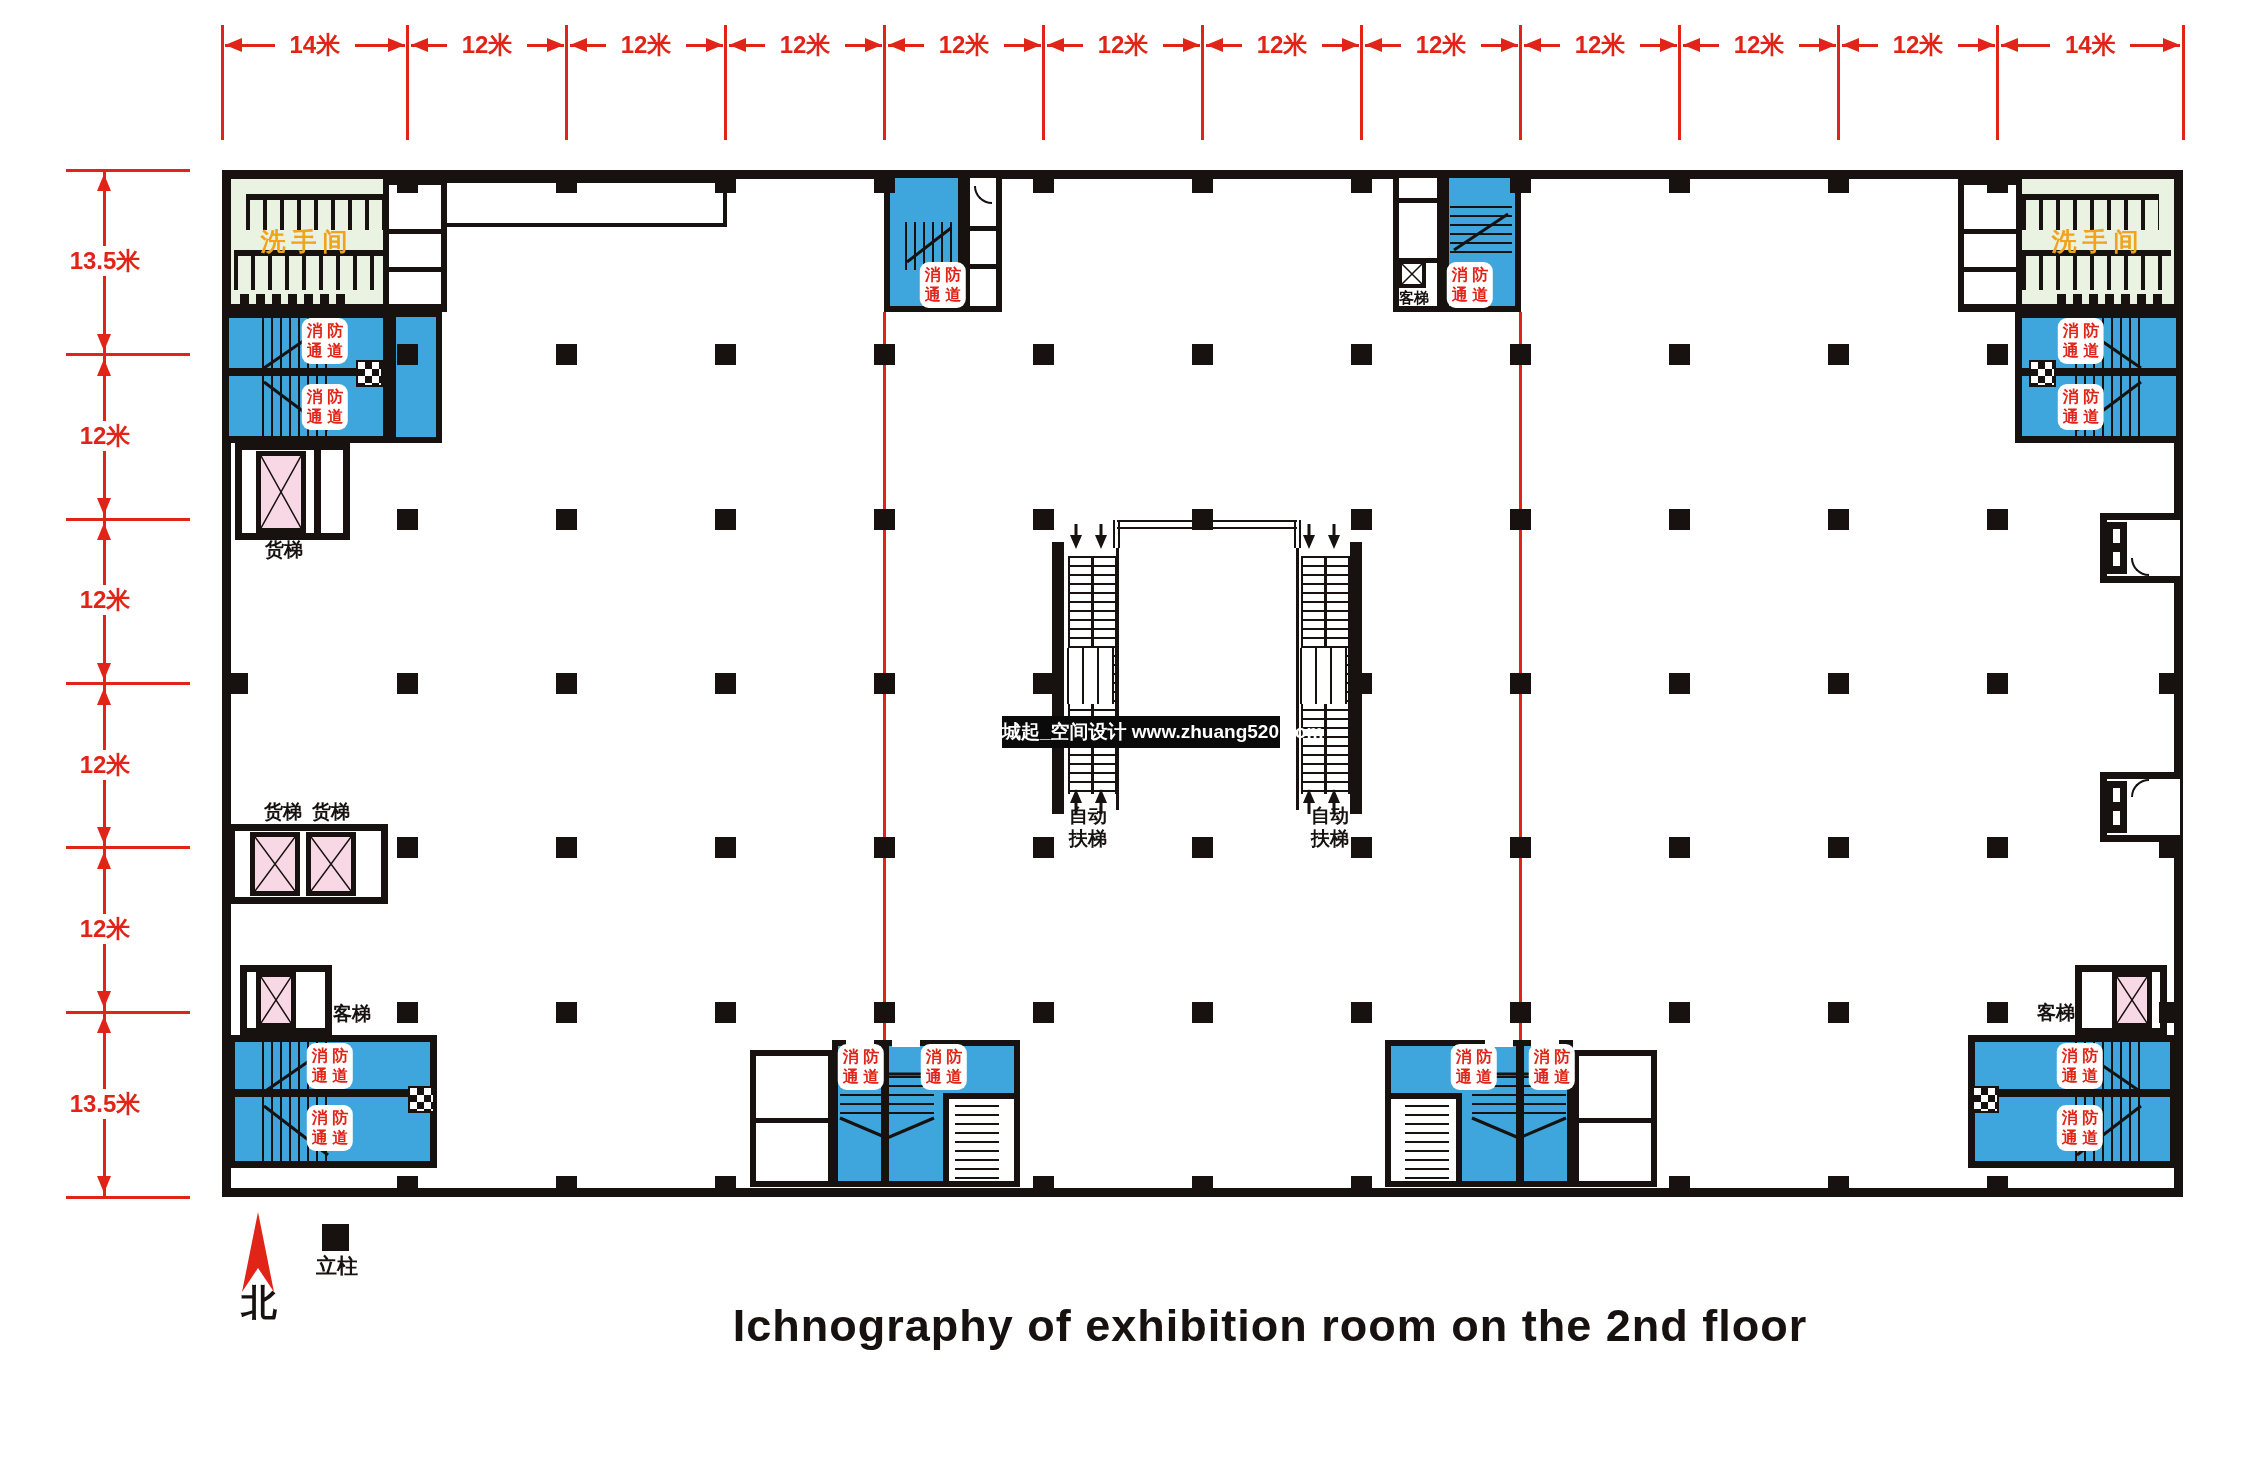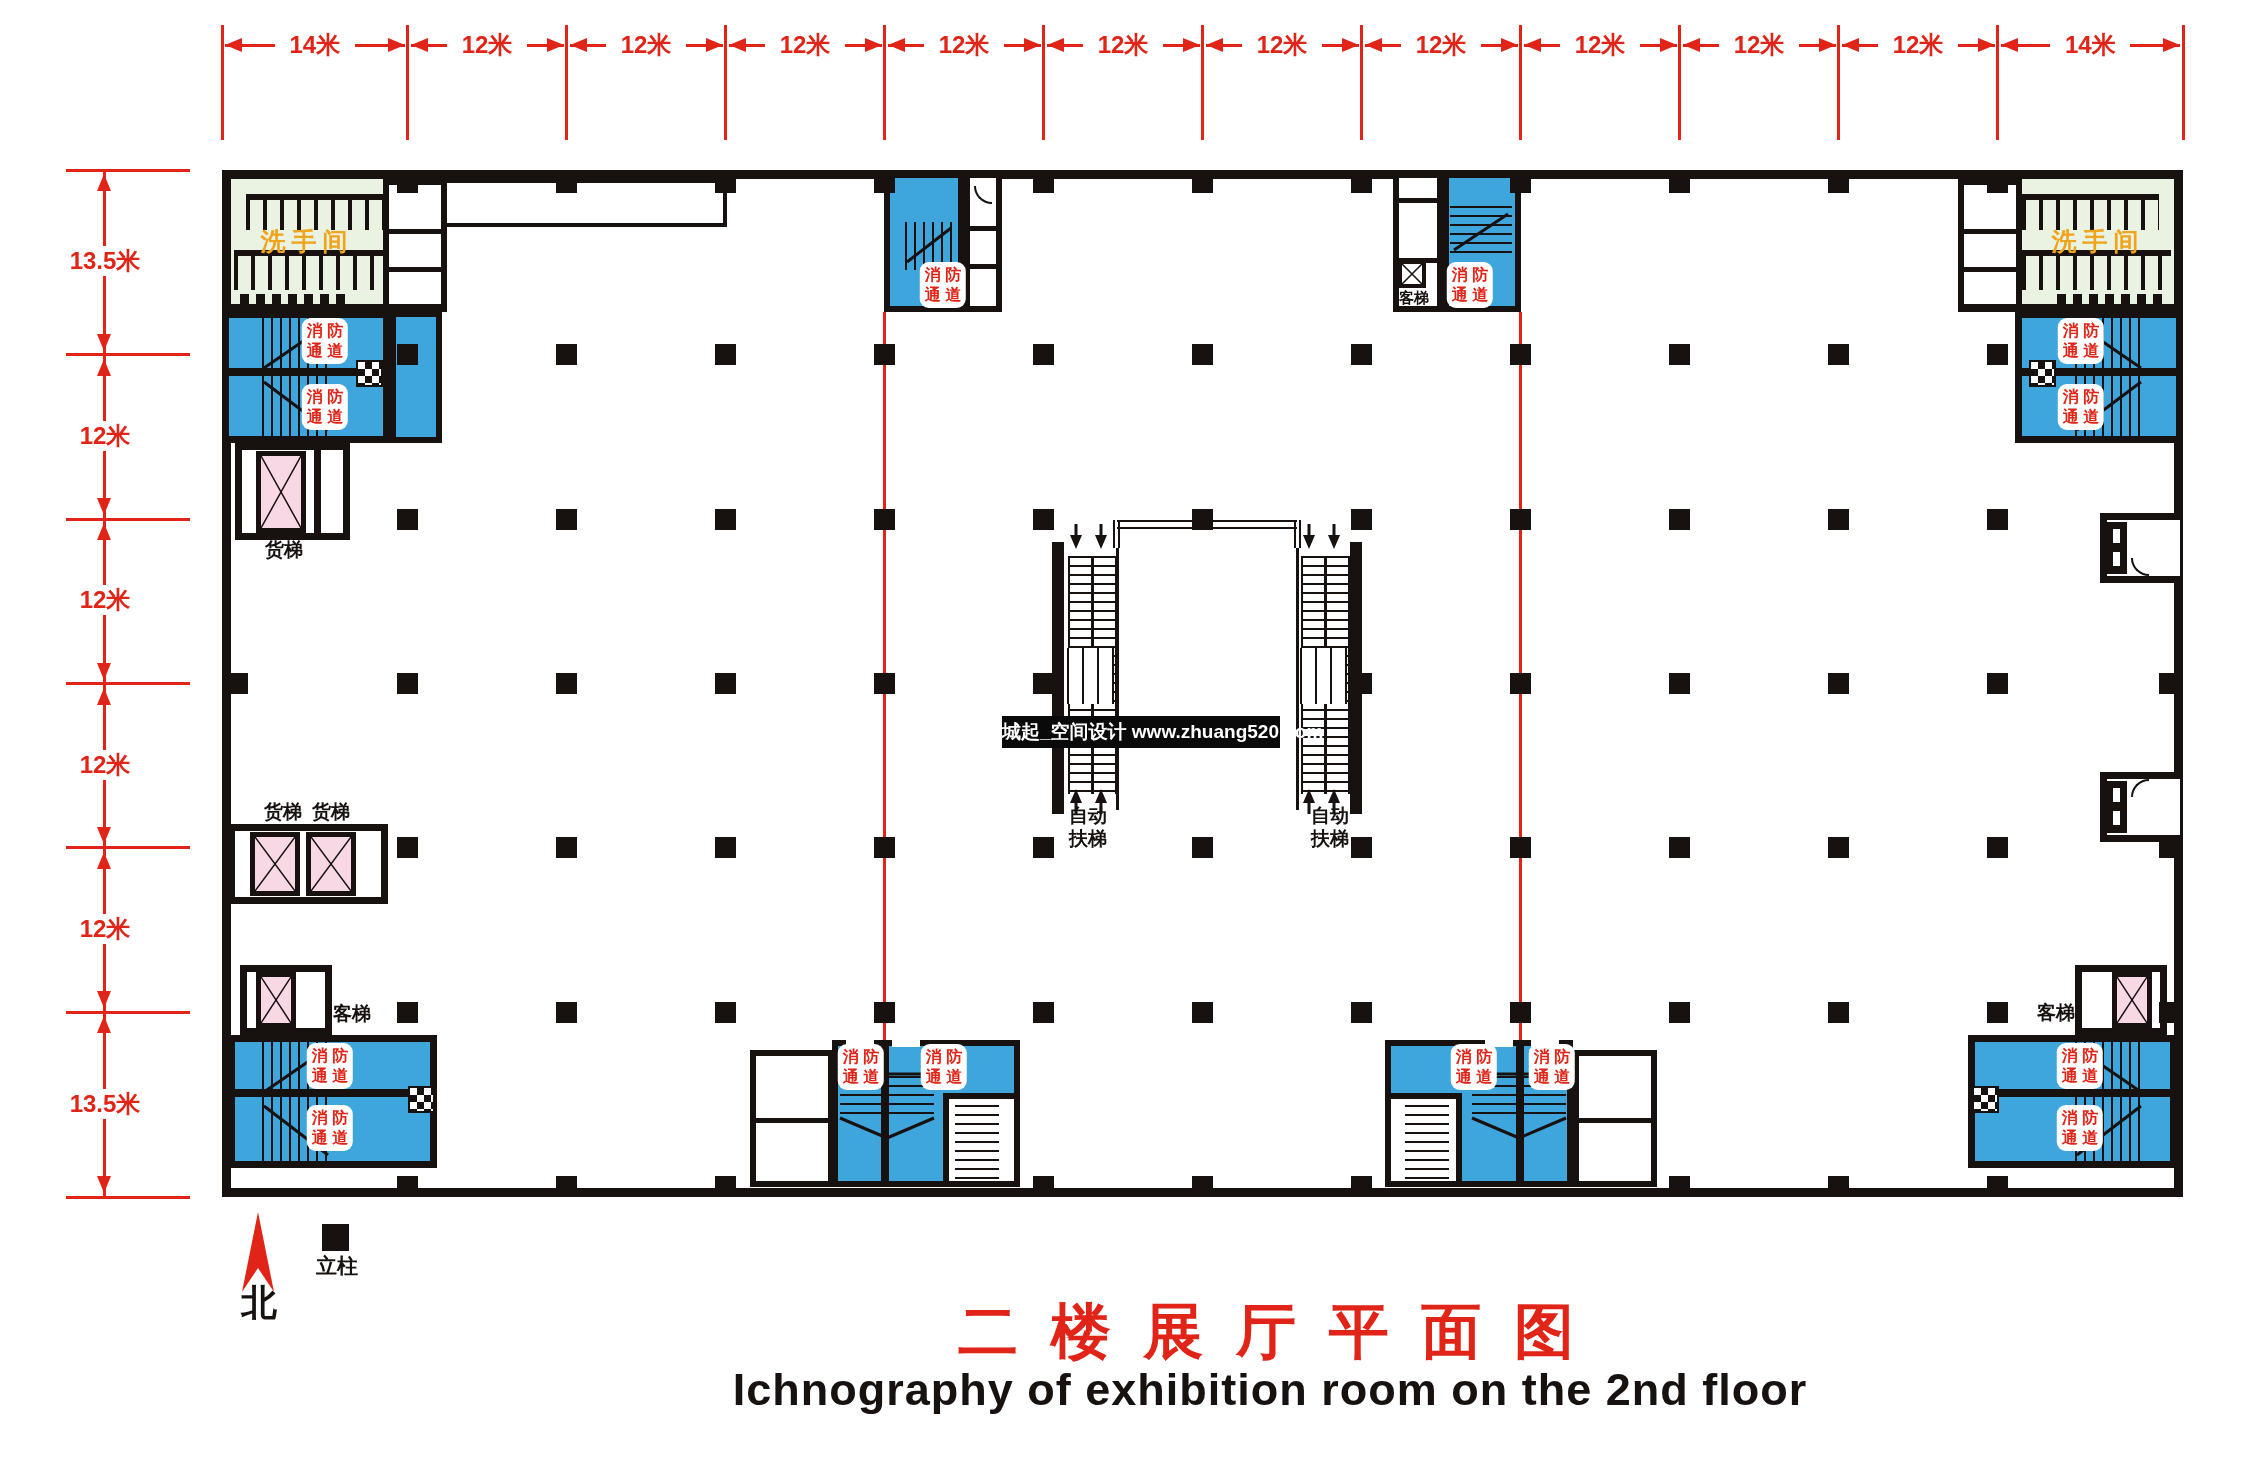--- a/index.html
+++ b/index.html
@@ -501,17 +501,16 @@
       <div class="wclabel" style="left:307px;top:241px;">洗手间</div>
       <div class="wclabel" style="left:2098px;top:241px;">洗手间</div>
     </div>
 
   <div class="north-tri"></div>
   <div class="north-lbl" style="left:259px;top:1303px;">北</div>
   <div class="legend-sq"></div>
   <div class="legend-lbl" style="left:337px;top:1266px;">立柱</div>
 
   <div class="titles">
-    <div class="title-zh">二 楼 展 厅 平 面 图</div>
     <div class="title-en">Ichnography of exhibition room on the 2nd floor</div>
   </div>
 
 </div>
 
 </body></html>

